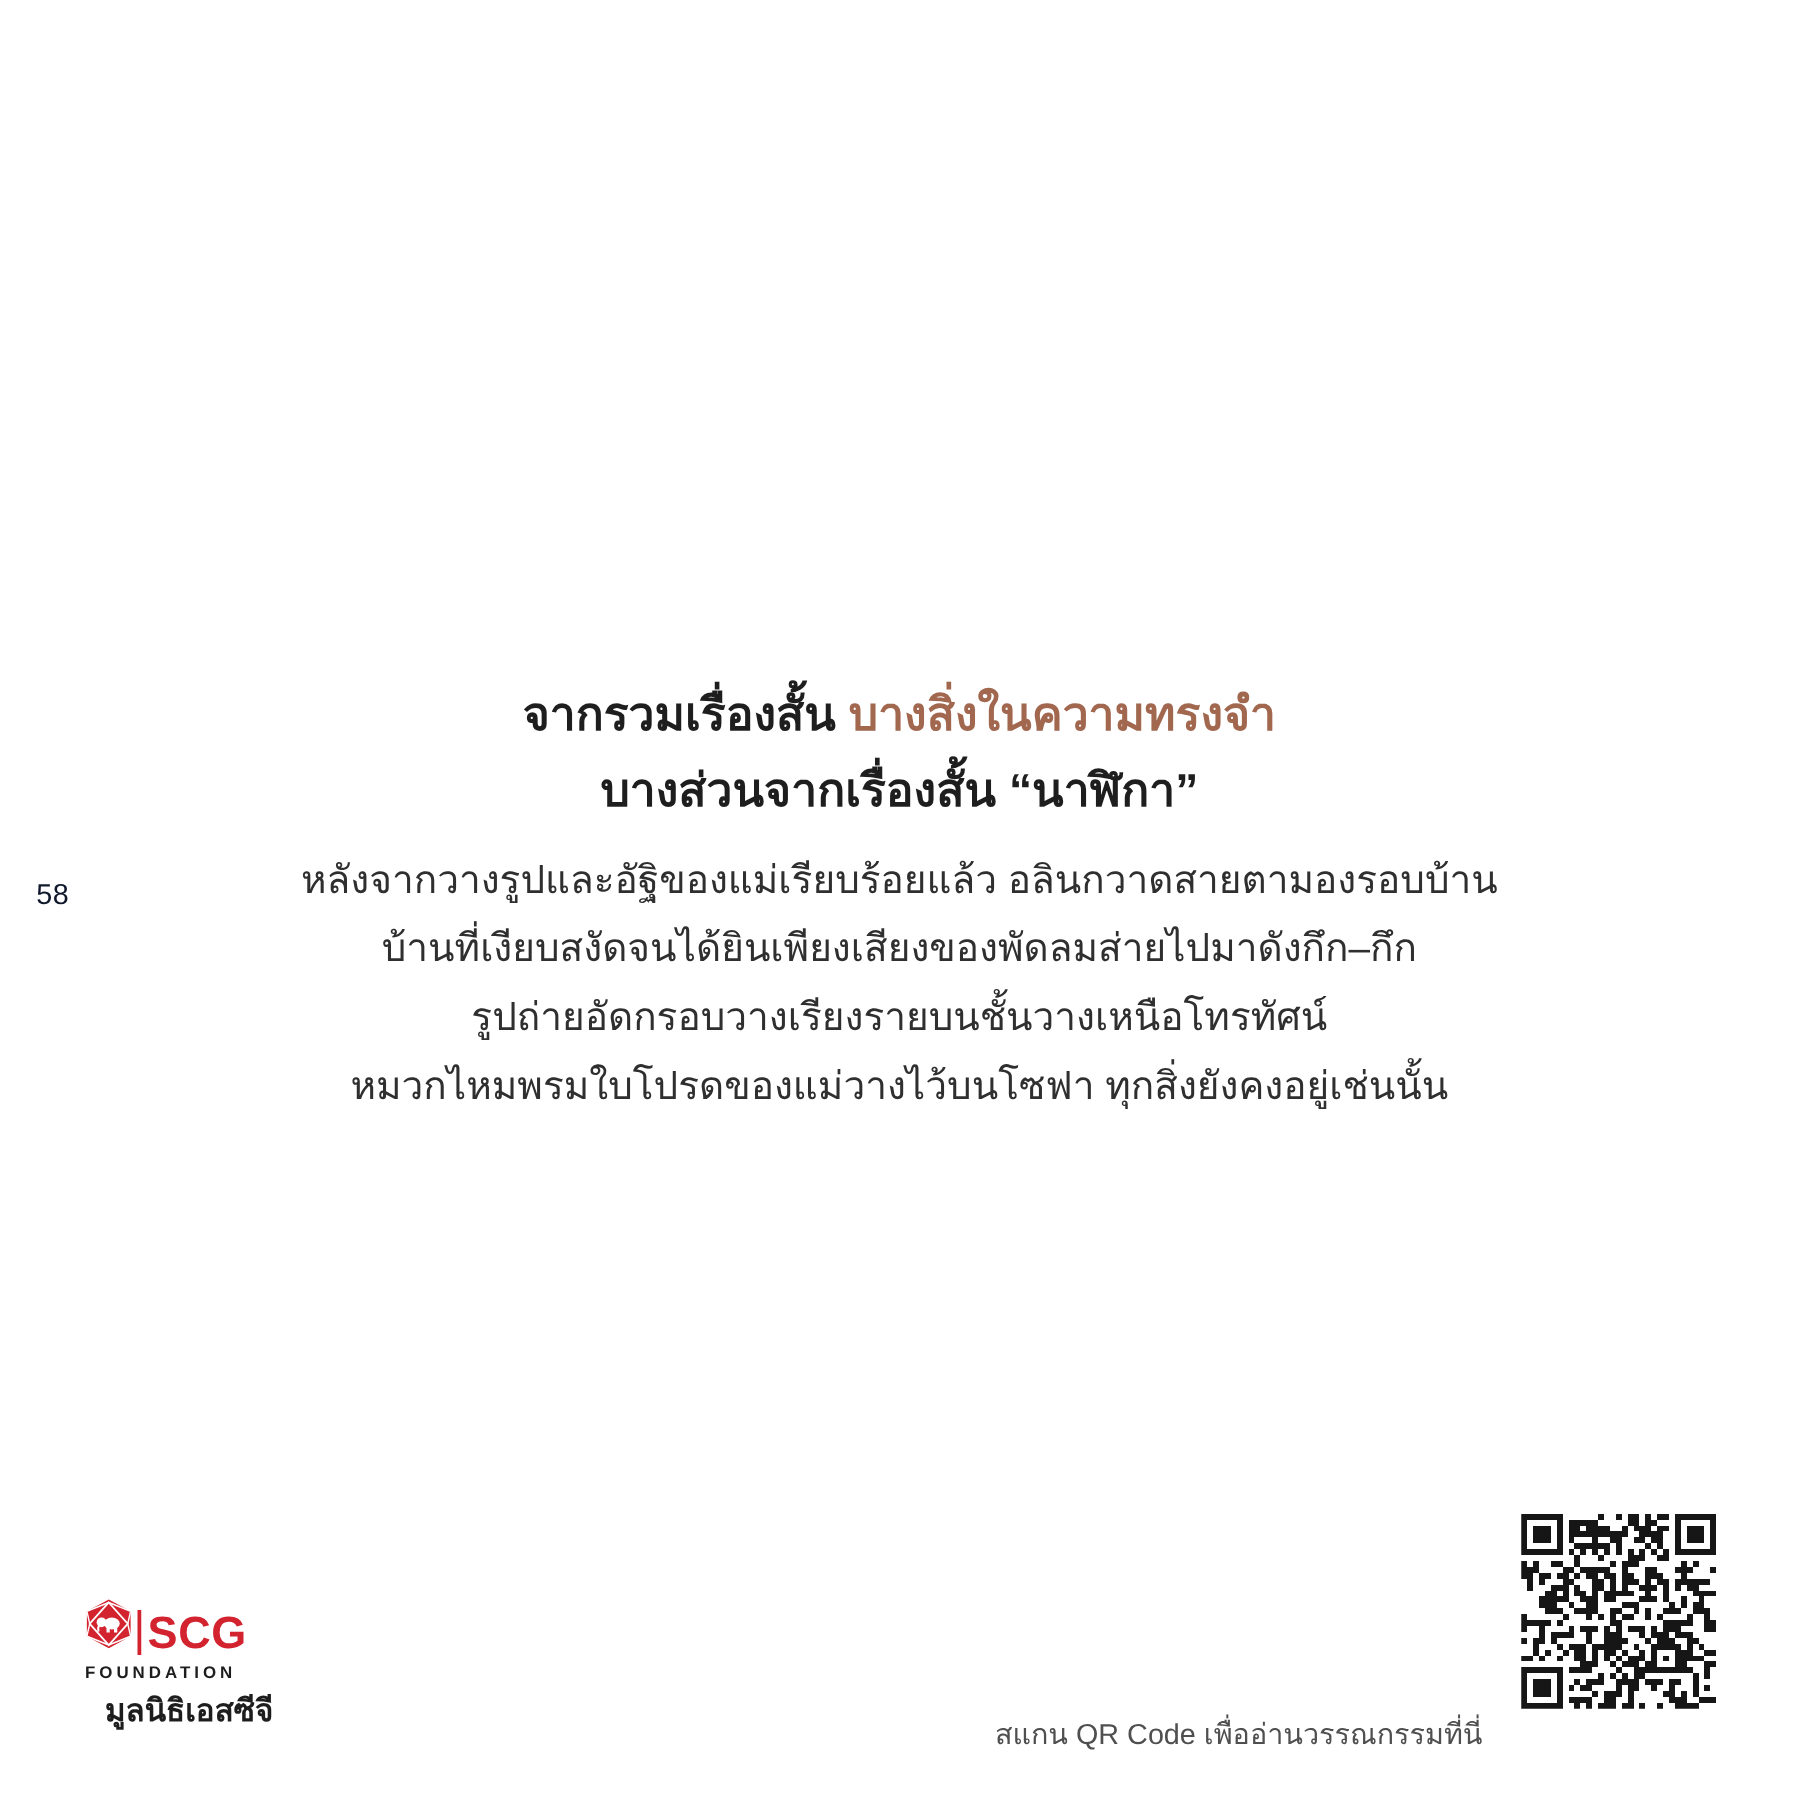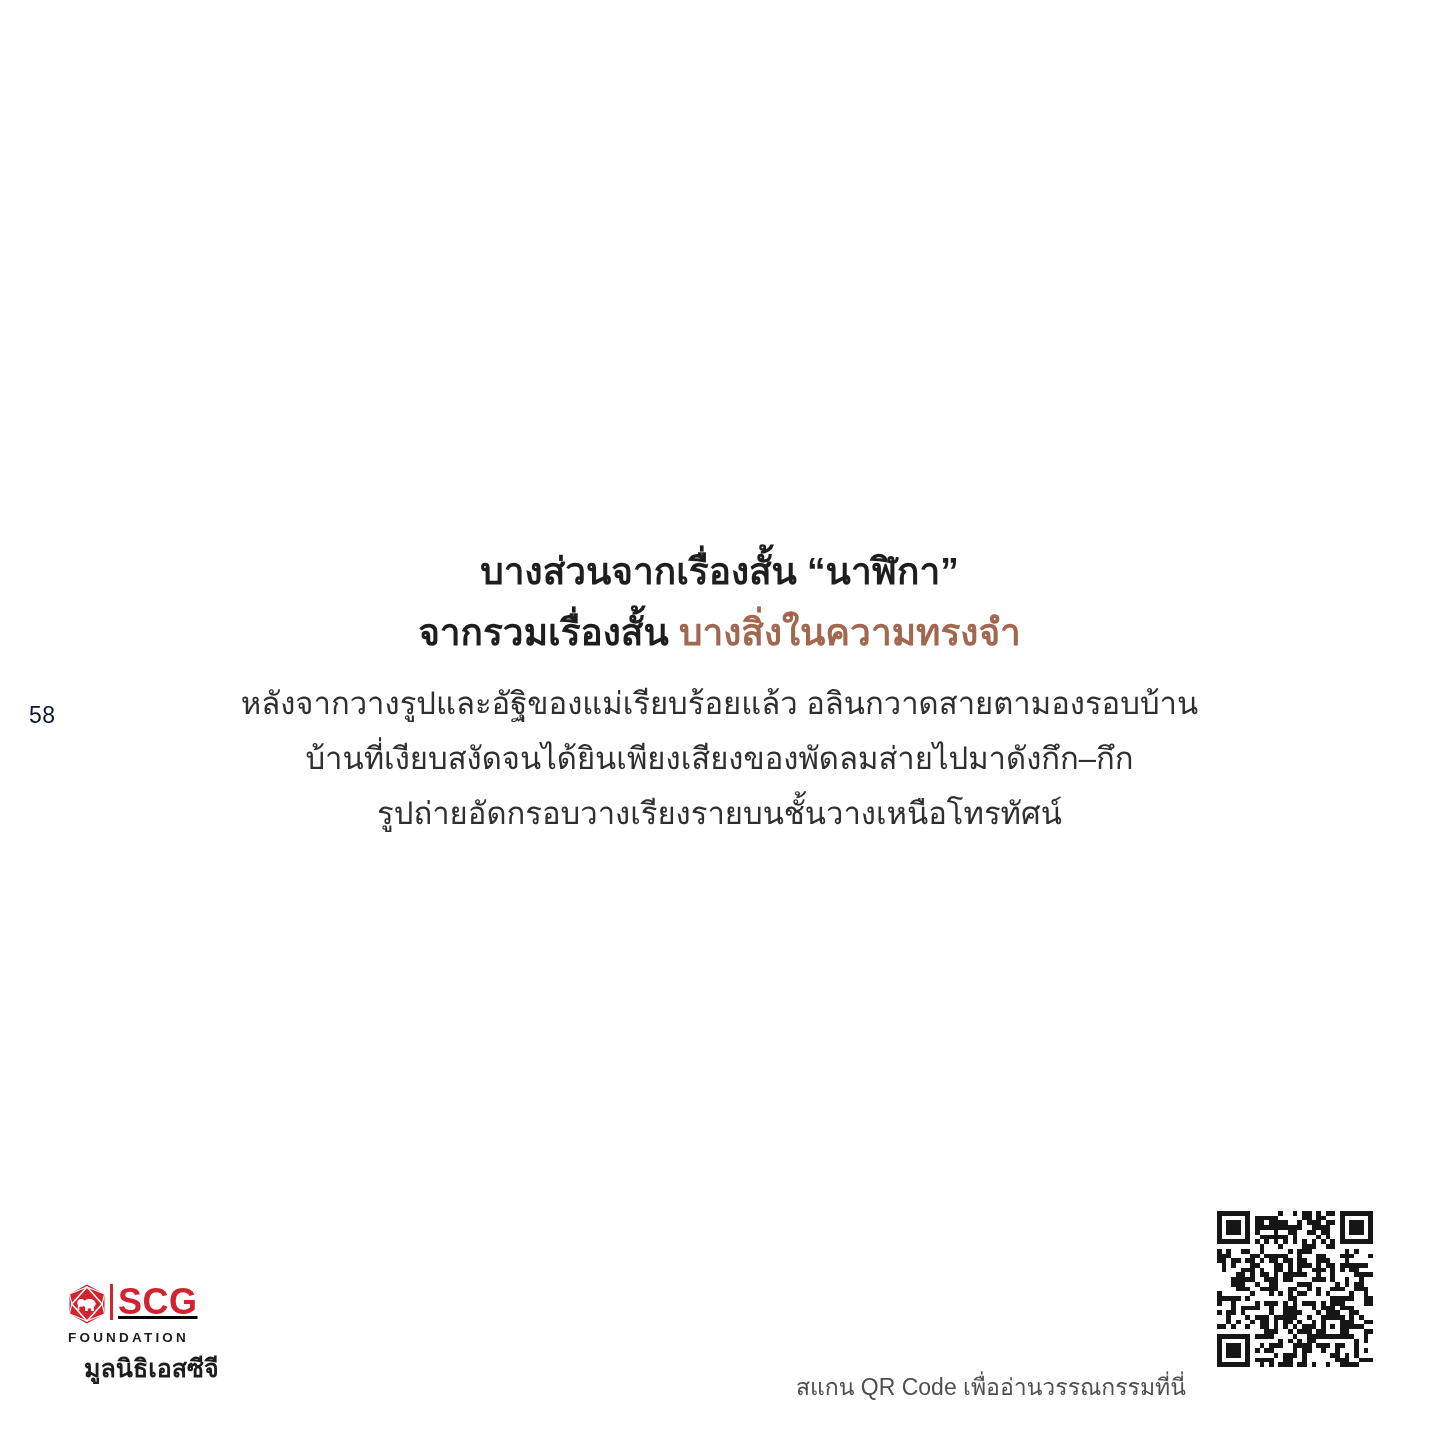--- a/index.html
+++ b/index.html
@@ -55,23 +55,22 @@
 
   
   .logo-block {
     position: absolute;
     left: 68px;
     top: 1284px;
     width: 160px;
   }
   .logo-row {
     display: flex;
-    align-items: flex-start;
+    align-items: flex-end;
     height: 40px;
-    text-decoration: underline;
   }
   .logo-divider {
     width: 3px;
     height: 36px;
     background: #d2232f;
     margin-left: 4px;
   }
   .logo-wordmark {
     font-size: 36px;
     font-weight: 700;
@@ -115,28 +114,29 @@
     width: 156px;
     height: 156px;
   }
 </style>
 </head>
 <body>
 
 <div class="page-number">58</div>
 
 <div class="title-block">
+  <div><span>จากรวมเรื่องสั้น </span><span class="title-highlight">บางสิ่งในความทรงจำ</span></div>
   <div>บางส่วนจากเรื่องสั้น “นาฬิกา”</div>
-  <div><span>จากรวมเรื่องสั้น </span><span class="title-highlight">บางสิ่งในความทรงจำ</span></div>
 </div>
 
 <div class="excerpt">
   <div>หลังจากวางรูปและอัฐิของแม่เรียบร้อยแล้ว อลินกวาดสายตามองรอบบ้าน</div>
   <div>บ้านที่เงียบสงัดจนได้ยินเพียงเสียงของพัดลมส่ายไปมาดังกึก–กึก</div>
   <div>รูปถ่ายอัดกรอบวางเรียงรายบนชั้นวางเหนือโทรทัศน์</div>
+  <div>หมวกไหมพรมใบโปรดของแม่วางไว้บนโซฟา ทุกสิ่งยังคงอยู่เช่นนั้น</div>
 </div>
 
 <div class="logo-block">
   <div class="logo-row">
     <span>
       <svg width="38" height="40" viewBox="0 0 38 40">
         <polygon points="19,0.5 36.5,10 36.5,30 19,39.5 1.5,30 1.5,10" fill="#d2232f"></polygon>
         <polygon points="19,3 34.2,20 19,37 3.8,20" fill="none" stroke="#ffffff" stroke-width="1.5"></polygon>
         <path d="M19,3 L1.5,10 M19,3 L36.5,10 M19,37 L1.5,30 M19,37 L36.5,30 M3.8,20 L1.5,10 M3.8,20 L1.5,30 M34.2,20 L36.5,10 M34.2,20 L36.5,30" stroke="#ffffff" stroke-width="1.1" fill="none"></path>
         <g fill="#ffffff">

